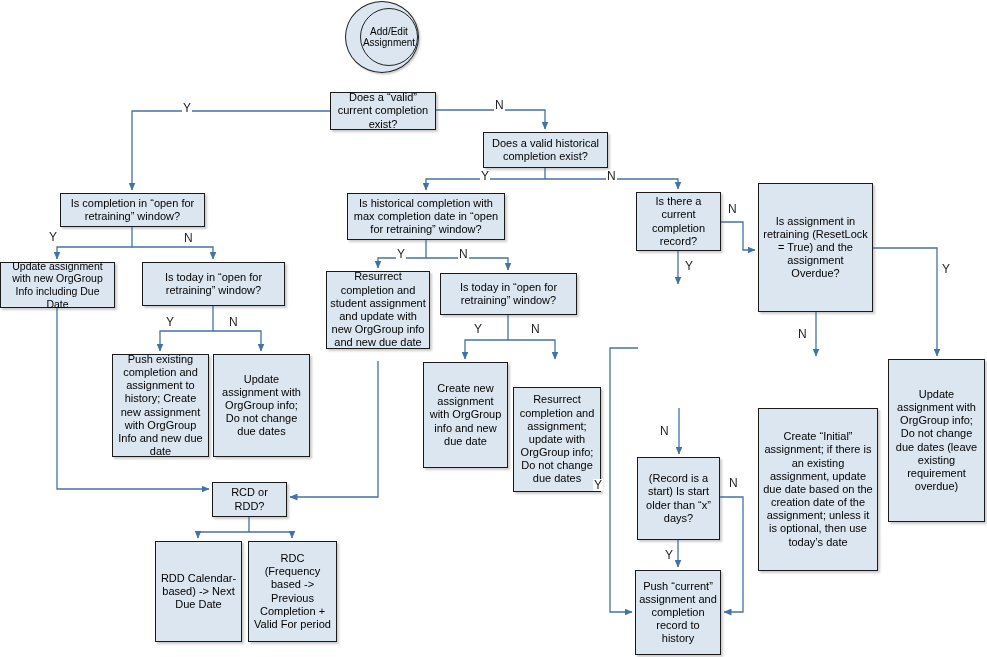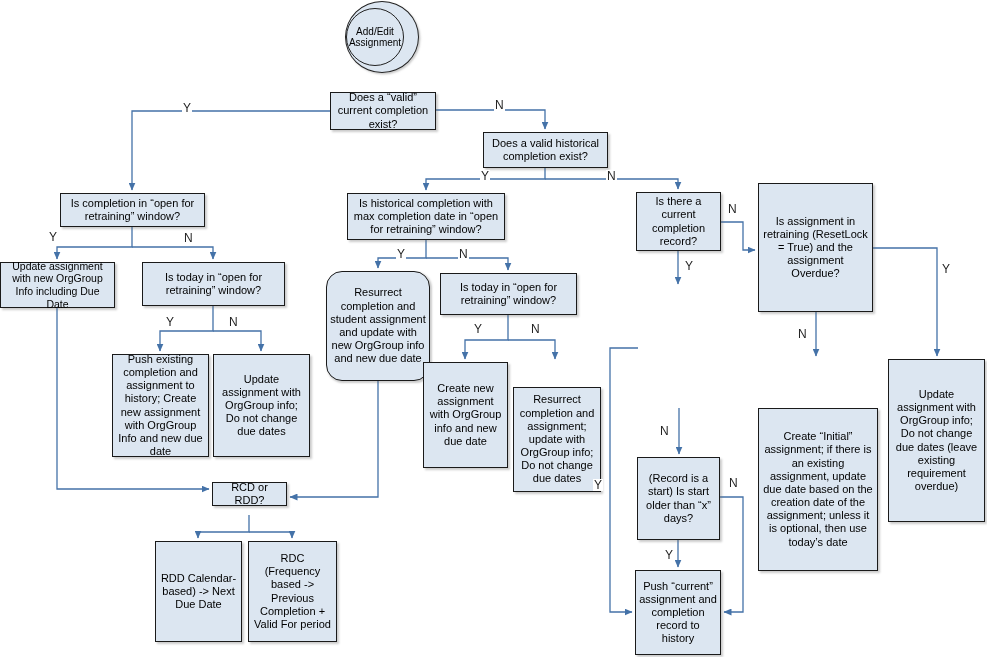--- a/index.html
+++ b/index.html
@@ -22,21 +22,21 @@
     border:1px solid var(--node-border);
     display:flex;align-items:center;justify-content:center;
     text-align:center;font-size:11px;line-height:1.2;color:#000;
     padding:2px 3px;
     box-shadow:1.5px 1.5px 2px rgba(110,110,110,0.35);
   }
   .circle-outer{
     position:absolute;z-index:2;border-radius:50%;
     background:var(--node-fill);
     border:1.5px solid #222;
-    display:flex;align-items:center;justify-content:flex-start;
+    display:flex;align-items:center;justify-content:flex-end;
     box-shadow:1.5px 1.5px 2px rgba(110,110,110,0.35);
   }
   .circle-inner{
     width:58px;height:58px;border-radius:50%;
     border:1px solid #222;
     display:flex;align-items:center;justify-content:center;
     text-align:center;font-size:10px;line-height:1.15;color:#000;
   }
   .branch-label{
     position:absolute;z-index:3;font-size:12px;color:var(--label-color);
@@ -119,42 +119,42 @@
   <div class="node" style="left:0px;top:262px;width:115px;height:46px;font-size:10.5px;">Update assignment with new OrgGroup Info including Due Date</div>
 
   <div class="node" style="left:142px;top:262px;width:143px;height:44px;">Is today in “open for retraining” window?</div>
 
   <div class="node" style="left:112px;top:354px;width:97px;height:103px;">Push existing completion and assignment to history; Create new assignment with OrgGroup Info and new due date</div>
 
   <div class="node" style="left:213px;top:354px;width:97px;height:103px;">Update assignment with OrgGroup info; Do not change due dates</div>
 
   <div class="node" style="left:347px;top:193px;width:158px;height:47px;">Is historical completion with max completion date in “open for retraining” window?</div>
 
-  <div class="node" style="left:326px;top:271px;width:104px;height:110px;border-radius:16px;">Resurrect completion and student assignment and update with new OrgGroup info and new due date</div>
+  <div class="node" style="left:326px;top:271px;width:104px;height:78px;">Resurrect completion and student assignment and update with new OrgGroup info and new due date</div>
 
   <div class="node" style="left:440px;top:273px;width:137px;height:42px;">Is today in “open for retraining” window?</div>
 
   <div class="node" style="left:423px;top:362px;width:85px;height:106px;">Create new assignment with OrgGroup info and new due date</div>
 
   <div class="node" style="left:513px;top:362px;width:88px;height:105px;margin-top:25px;">Resurrect completion and assignment; update with OrgGroup info; Do not change due dates</div>
 
   <div class="node" style="left:636px;top:192px;width:85px;height:59px;">Is there a current completion record?</div>
 
 
   <div class="node" style="left:637px;top:457px;width:83px;height:83px;">(Record is a start) Is start older than “x” days?</div>
 
   <div class="node" style="left:635px;top:570px;width:86px;height:85px;">Push “current” assignment and completion record to history</div>
 
   <div class="node" style="left:758px;top:183px;width:115px;height:129px;">Is assignment in retraining (ResetLock = True) and the assignment Overdue?</div>
 
   <div class="node" style="left:758px;top:360px;width:120px;height:163px;margin-top:48px;">Create “Initial” assignment; if there is an existing assignment, update due date based on the creation date of the assignment; unless it is optional, then use today’s date</div>
 
   <div class="node" style="left:888px;top:359px;width:97px;height:163px;">Update assignment with OrgGroup info; Do not change due dates (leave existing requirement overdue)</div>
 
-  <div class="node" style="left:212px;top:482px;width:75px;height:24px;">RCD or RDD?</div>
+  <div class="node" style="left:212px;top:482px;width:75px;height:35px;">RCD or RDD?</div>
 
   <div class="node" style="left:155px;top:541px;width:87px;height:101px;">RDD Calendar-based) -&gt; Next Due Date</div>
 
   <div class="node" style="left:248px;top:541px;width:89px;height:101px;">RDC (Frequency based -&gt; Previous Completion + Valid For period</div>
 
   <span class="branch-label" style="left:182px;top:102px;">Y</span>
   <span class="branch-label" style="left:494px;top:99px;">N</span>
   <span class="branch-label" style="left:48px;top:231px;">Y</span>
   <span class="branch-label" style="left:183px;top:232px;">N</span>
   <span class="branch-label" style="left:165px;top:316px;">Y</span>

